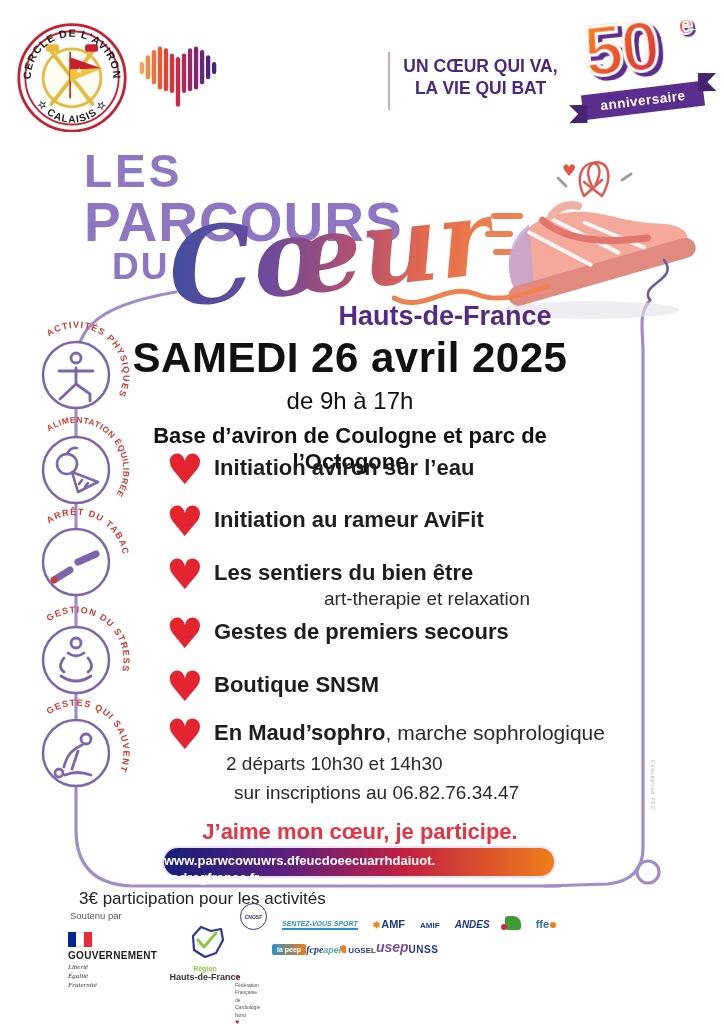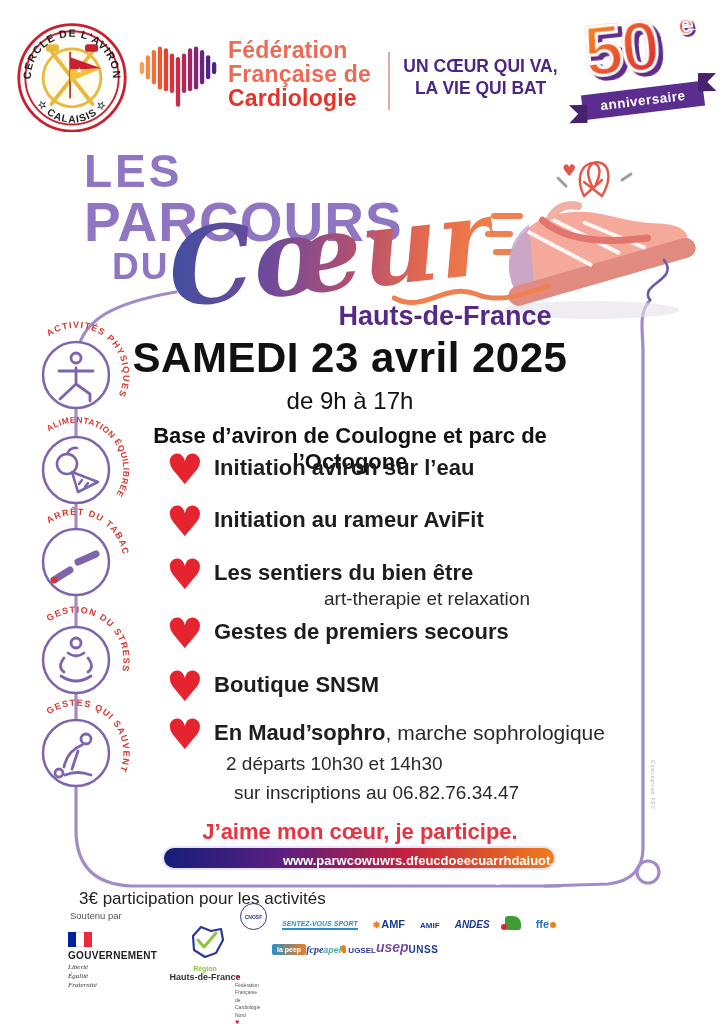--- a/index.html
+++ b/index.html
@@ -67,24 +67,24 @@
   .act .tx{padding-top:2px;}
   .act .ti{font-size:22px;font-weight:800;color:#1d1d1d;}
   .act .suffix{font-size:21px;font-weight:400;color:#2a2a2a;}
   .act .sub{font-size:19px;font-weight:400;color:#2a2a2a;margin-left:110px;margin-top:2px;}
   .act .ln{font-size:19px;font-weight:400;color:#2a2a2a;margin-top:7px;}
   .ln.l2{margin-left:12px;} .ln.l3{margin-left:20px;}
 
   
   .cta-slogan{left:60px;top:819px;width:600px;text-align:center;font-size:22px;font-weight:800;
               color:#ea3340;z-index:3;}
-  .url-pill{left:162px;top:846px;width:394px;height:24px;border-radius:20px;box-sizing:border-box;
+  .url-pill{left:162px;top:846px;width:394px;height:32px;border-radius:20px;box-sizing:border-box;
             border:2px solid #e9e4f5;z-index:3;
             background:linear-gradient(90deg,#141e7a 0%,#5a1f80 30%,#c32040 62%,#f07d1a 100%);
-            color:#fff;font-size:13px;font-weight:700;text-align:right;line-height:1.32;padding-top:4px;}
+            color:#fff;font-size:13px;font-weight:700;text-align:left;line-height:1.32;padding-top:4px;}
 
   
   .participation{left:66px;top:889px;font-size:17px;color:#222;z-index:3;margin-left:13px;}
   .supported{left:70px;top:910px;font-size:9.5px;color:#555;z-index:3;}
   .gov{left:68px;top:932px;width:100px;z-index:3;}
   .gov .flag{display:flex;width:24px;height:15px;margin-bottom:3px;}
   .gov .flag span{flex:1;} .f-b{background:#002395;} .f-w{background:#fff;border-top:1px solid #ddd;border-bottom:1px solid #ddd;} .f-r{background:#ed2939;}
   .gov .gname{font-size:10px;font-weight:800;letter-spacing:.3px;color:#1d1d1d;}
   .gov .motto{font-family:"Liberation Serif",serif;font-style:italic;font-size:7px;color:#333;line-height:1.3;margin-top:2px;}
   .region{left:166px;top:921px;width:78px;text-align:center;z-index:3;}
@@ -175,25 +175,20 @@
         <rect x="37" y="20" width="5" height="46" rx="2.5" fill="#dd3138"></rect>
         <rect x="44" y="24" width="5" height="58" rx="2.5" fill="#cc2a46"></rect>
         <rect x="51" y="20" width="5" height="46" rx="2.5" fill="#b52755"></rect>
         <rect x="58" y="14" width="5" height="50" rx="2.5" fill="#9c2766"></rect>
         <rect x="65" y="12" width="5" height="50" rx="2.5" fill="#822673"></rect>
         <rect x="72" y="16" width="5" height="40" rx="2.5" fill="#68257e"></rect>
         <rect x="79" y="22" width="5" height="28" rx="2.5" fill="#532485"></rect>
         <rect x="86" y="30" width="5" height="14" rx="2.5" fill="#44238a"></rect>
       </g>
     </svg>
-    <div class="ffc-text">
-      <div>Fédération</div>
-      <div>Française de</div>
-      <div class="card">Cardiologie</div>
-    </div>
   </div>
 
   <div class="abs hdr-divider"></div>
 
   <div class="abs slogan">
     <div>UN CŒUR QUI VA,</div>
     <div>LA VIE QUI BAT</div>
   </div>
 
   <div class="abs badge50">
@@ -228,21 +223,21 @@
       <path d="M118 58 C100 22 146 12 130 46"></path>
       <path d="M136 58 C160 16 108 14 126 48"></path>
       <path d="M118 58 L136 42 M136 58 L118 44"></path>
     </g>
     <path d="M100 48 l-8 -8 M156 42 l9 -6" stroke="#9aa0a8" stroke-width="3" stroke-linecap="round"></path>
     <text x="96" y="38" font-size="16" fill="#e45548" font-family="DejaVu Sans">♥</text>
     <path d="M198 122 C214 142, 172 146, 184 162" stroke="#6a5aa8" stroke-width="2.6" fill="none" stroke-linecap="round"></path>
   </svg>
 
   <div class="abs event">
-    <div class="ev-date">SAMEDI 23 avril 2025</div>
+    <div class="ev-date">SAMEDI 26 avril 2025</div>
     <div class="ev-hours">de 9h à 17h</div>
     <div class="ev-loc">Base d’aviron de Coulogne et parc de l’Octogone</div>
   </div>
 
   <svg class="abs theme" style="top:313px" width="124" height="124" viewBox="0 0 124 124">
     <circle cx="62" cy="62" r="33" fill="#fff" stroke="#7e63ad" stroke-width="2.5"></circle>
     <path id="arc0" d="M 35 23.5 A 47 47 0 1 1 54 108" fill="none"></path>
     <text class="arc-label"><textPath href="#arc0">ACTIVITÉS PHYSIQUES</textPath></text>
     <g fill="none" stroke="#7e63ad" stroke-width="2.8" stroke-linecap="round">
       <circle cx="62" cy="45" r="5"></circle>

